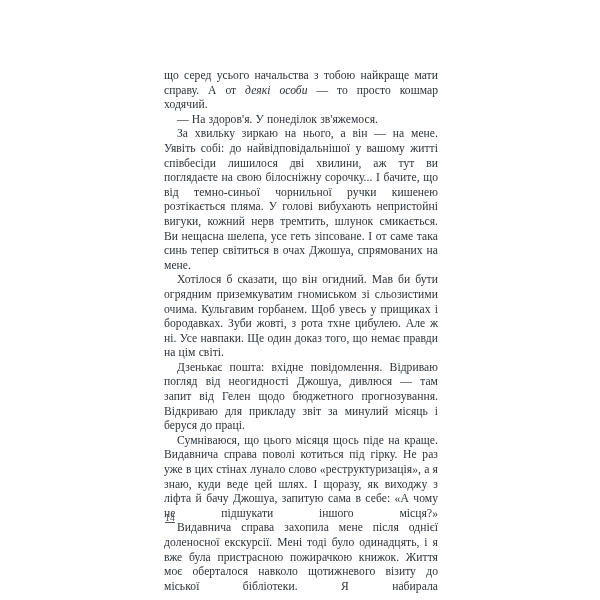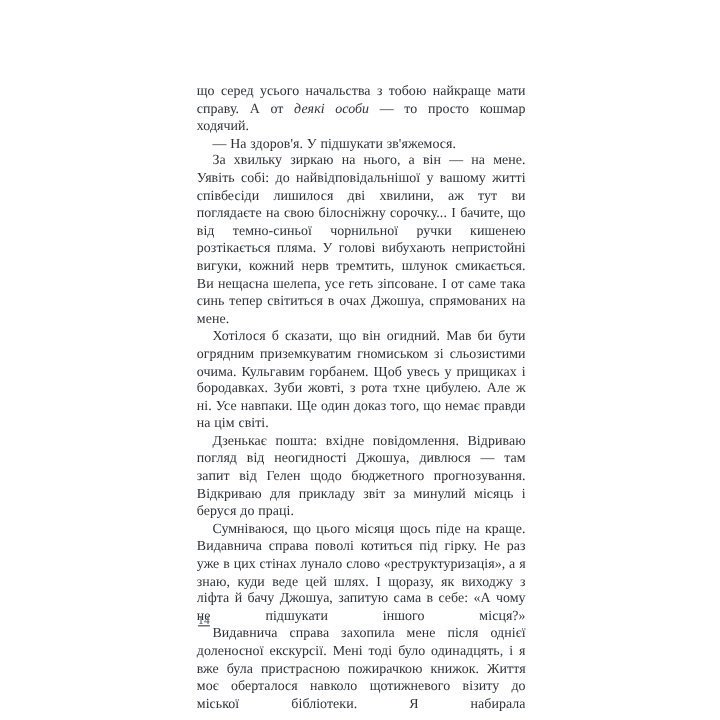--- a/index.html
+++ b/index.html
@@ -73,21 +73,21 @@
 
 <div class="page">
 
   <div class="text-block">
 
     <p class="para noindent">
       <span>що серед усього начальства з тобою найкраще мати справу. А от </span><em>деякі особи</em><span> — то просто кошмар ходячий.</span>
     </p>
 
 
-    <p class="para indent">— На здоров'я. У підшукати зв'яжемося.</p>
+    <p class="para indent">— На здоров'я. У понеділок зв'яжемося.</p>
 
 
     <p class="para indent">За хвильку зиркаю на нього, а він — на мене. Уявіть собі: до найвідповідальнішої у вашому житті співбесіди лишилося дві хвилини, аж тут ви поглядаєте на свою білосніжну сорочку... І бачите, що від темно-синьої чорнильної ручки кишенею розтікається пляма. У голові вибухають непристойні вигуки, кожний нерв тремтить, шлунок смикається. Ви нещасна шелепа, усе геть зіпсоване. І от саме така синь тепер світиться в очах Джошуа, спрямованих на мене.</p>
 
     <p class="para indent">Хотілося б сказати, що він огидний. Мав би бути огрядним приземкуватим гномиськом зі сльозистими очима. Кульгавим горбанем. Щоб увесь у прищиках і бородавках. Зуби жовті, з рота тхне цибулею. Але ж ні. Усе навпаки. Ще один доказ того, що немає правди на цім світі.</p>
 
     <p class="para indent">Дзенькає пошта: вхідне повідомлення. Відриваю погляд від неогидності Джошуа, дивлюся — там запит від Гелен щодо бюджетного прогнозування. Відкриваю для прикладу звіт за минулий місяць і беруся до праці.</p>
 
     <p class="para indent last-full">Сумніваюся, що цього місяця щось піде на краще. Видавнича справа поволі котиться під гірку. Не раз уже в цих стінах лунало слово «реструктуризація», а я знаю, куди веде цей шлях. І щоразу, як виходжу з ліфта й бачу Джошуа, запитую сама в себе: «А чому не підшукати іншого місця?»</p>
 

